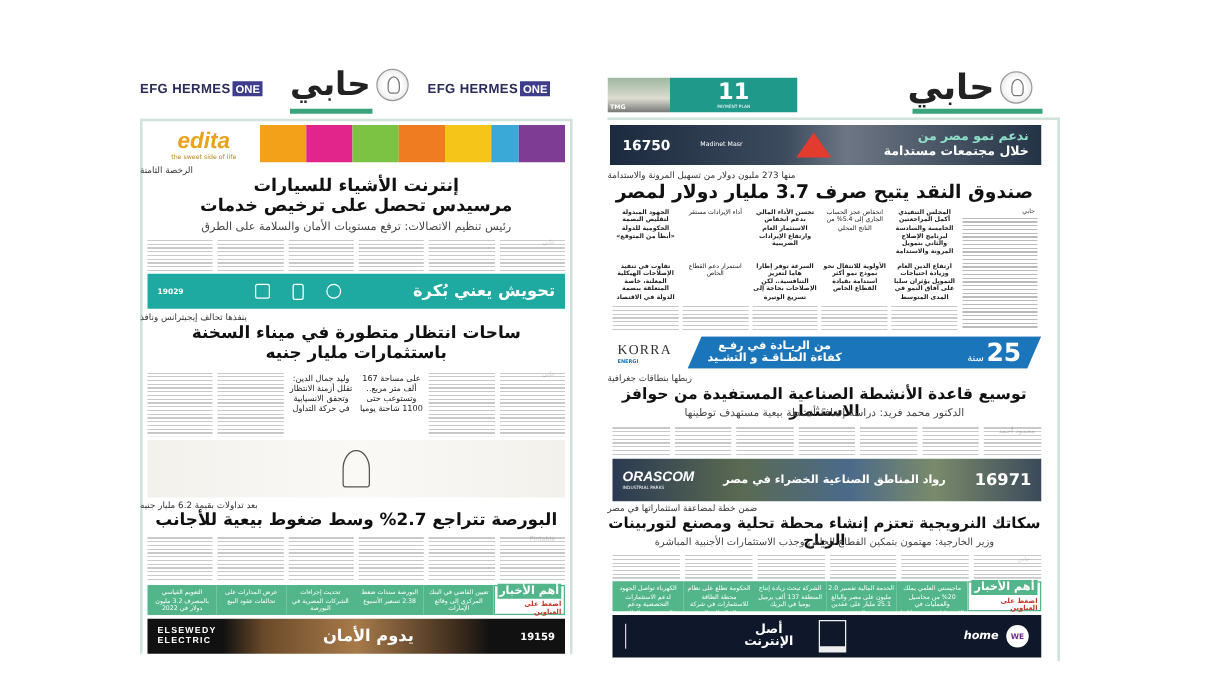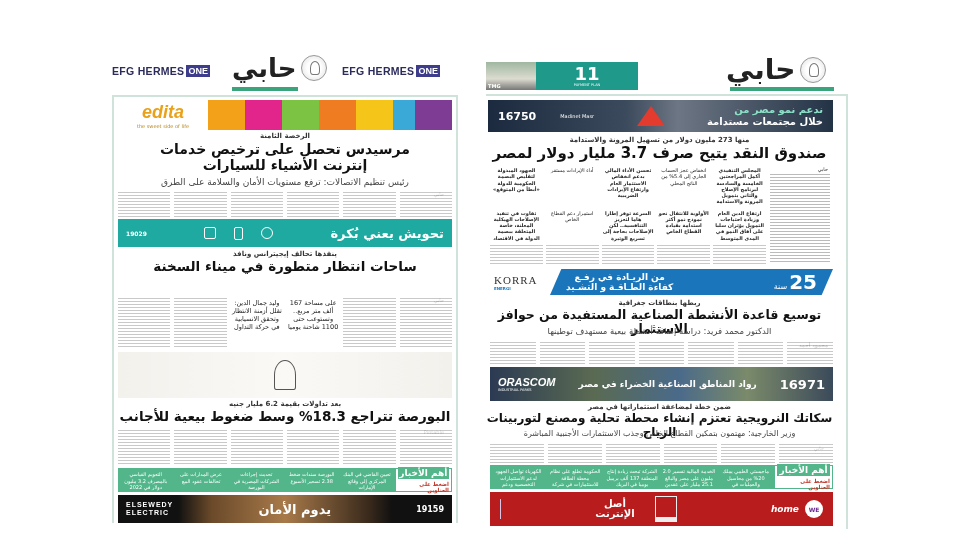--- a/index.html
+++ b/index.html
@@ -12,21 +12,21 @@
 
   .hdr { position: absolute; display: flex; align-items: center; }
   .logo-text { font-family: "DejaVu Sans", sans-serif; font-weight: bold; color: #222; direction: rtl; }
   .logo-emblem { width: 26px; height: 26px; border-radius: 50%; border: 1px solid #999; position: relative; background: radial-gradient(circle, #fff 40%, #ddd 100%); }
   .logo-emblem::after { content: ""; position: absolute; left: 8px; top: 5px; width: 8px; height: 12px; border: 1px solid #777; border-radius: 50% 50% 30% 30%; }
   .dateline { position: absolute; height: 4px; background: #3aa57c; }
 
   .efg { position: absolute; display: flex; align-items: center; gap: 2px; }
   .efg-text { font-family: "Liberation Sans", sans-serif; font-weight: bold; font-size: 10.5px; color: #2b2b5c; letter-spacing: 0.3px; }
   .efg-one { background: #3d3d8c; color: #fff; font-size: 9px; font-weight: bold; padding: 1px 2px; font-family: "Liberation Sans", sans-serif; }
-  .kicker { position: absolute; font-size: 7px; color: #333; direction: rtl; text-align: center; font-weight: bold; }
+  .kicker { position: absolute; font-size: 7px; color: #333; direction: rtl; text-align: left; }
   .head { position: absolute; font-weight: bold; color: #111; direction: rtl; text-align: center; line-height: 1.15; }
   .sub { position: absolute; color: #444; direction: rtl; text-align: center; }
 
   .cols { position: absolute; display: flex; flex-direction: row-reverse; gap: 4px; }
   .col { flex: 1; background: repeating-linear-gradient(#fff 0 1px, #bbb 1px 2px, #fff 2px 3px); opacity: 0.8; }
   .col.bold { background: none; opacity: 1; font-size: 7px; font-weight: bold; color: #222; direction: rtl; text-align: center; line-height: 1.25; padding-top: 2px; }
 
   .ad { position: absolute; overflow: hidden; }
   .news-row { position: absolute; display: flex; flex-direction: row-reverse; gap: 0; }
   .news-box { flex: 1; background: #52b68a; color: #fff; font-size: 5px; direction: rtl; text-align: center; padding: 3px 2px; line-height: 1.3; }
@@ -68,22 +68,22 @@
       <div style="flex:1; background:#7cc243;"></div>
       <div style="flex:1; background:#f07c22;"></div>
       <div style="flex:1; background:#f6c51a;"></div>
       <div style="flex:0.6; background:#3aa9d8;"></div>
       <div style="flex:1; background:#7e3c94;"></div>
     </div>
   </div>
 
   <div class="kicker" style="left:0; width:346px; top:87px;">الرخصة الثامنة</div>
   <div class="head" style="left:0; width:346px; top:96px; font-size:14px;">
+    <div>إنترنت الأشياء للسيارات</div>
     <div>مرسيدس تحصل على ترخيص خدمات</div>
-    <div>إنترنت الأشياء للسيارات</div>
   </div>
   <div class="sub" style="left:0; width:346px; top:132px; font-size:9px;">رئيس تنظيم الاتصالات: ترفع مستويات الأمان والسلامة على الطرق</div>
   <div class="byline" style="right:14px; top:146px;">حابي</div>
   <div class="cols" style="left:6px; top:146px; width:334px; height:26px;">
     <div class="col"></div>
     <div class="col"></div>
     <div class="col"></div>
     <div class="col"></div>
     <div class="col"></div>
     <div class="col"></div>
@@ -95,36 +95,37 @@
       <span style="width:12px; height:12px; border:1px solid #fff; border-radius:2px;"></span>
       <span style="width:9px; height:13px; border:1px solid #fff; border-radius:2px;"></span>
       <span style="width:12px; height:12px; border:1px solid #fff; border-radius:50%;"></span>
     </span>
     <span style="color:#fff; font-size:13px; font-weight:bold; direction:rtl;">تحويش يعني بُكرة</span>
   </div>
 
   <div class="kicker" style="left:0; width:346px; top:205px;">ينفذها تحالف إيجيترانس ونافذ</div>
   <div class="head" style="left:0; width:346px; top:214px; font-size:13.5px;">
     <div>ساحات انتظار متطورة في ميناء السخنة</div>
+    <div>باستثمارات مليار جنيه</div>
   </div>
   <div class="byline" style="right:14px; top:252px;">حابي</div>
   <div class="cols" style="left:6px; top:252px; width:334px; height:52px;">
     <div class="col"></div>
     <div class="col"></div>
     <div class="col bold" style="font-size:6.5px; font-weight:normal;">على مساحة 167 ألف متر مربع.. وتستوعب حتى 1100 شاحنة يوميا</div>
     <div class="col bold" style="font-size:6.5px; font-weight:normal;">وليد جمال الدين: تقلل أزمنة الانتظار وتحقق الانسيابية في حركة التداول</div>
     <div class="col"></div>
     <div class="col"></div>
   </div>
   <div class="ad" style="left:6px; top:307px; width:334px; height:46px; background:linear-gradient(90deg,#f3f1ec,#faf9f6,#f3f1ec); display:flex; align-items:center; justify-content:center;">
     <span style="width:22px; height:30px; border:1px solid #555; border-radius:50% 50% 10% 10%;"></span>
   </div>
 
   <div class="kicker" style="left:0; width:346px; top:355px;">بعد تداولات بقيمة 6.2 مليار جنيه</div>
-  <div class="head" style="left:0; width:346px; top:364px; font-size:13.5px;">البورصة تتراجع 18.3% وسط ضغوط بيعية للأجانب</div>
+  <div class="head" style="left:0; width:346px; top:364px; font-size:13.5px;">البورصة تتراجع 2.7% وسط ضغوط بيعية للأجانب</div>
   <div class="byline" style="right:14px; top:384px;">Pintable</div>
   <div class="cols" style="left:6px; top:384px; width:334px; height:36px;">
     <div class="col"></div>
     <div class="col"></div>
     <div class="col"></div>
     <div class="col"></div>
     <div class="col"></div>
     <div class="col"></div>
   </div>
 
@@ -261,21 +262,21 @@
       <span class="t1">أهم الأخبار</span>
       <span class="t2">اضغط على العناوين</span>
     </div>
     <div class="news-box">ماجيستي العلمي يملك 20% من محاسيل والعمليات في الاستثمارات عبر شركاتها</div>
     <div class="news-box">الخدمة المالية تفسير 2.0 مليون على مصر والبالغ 25.1 مليار على عقدين من الخدمة</div>
     <div class="news-box">الشركة تبحث زيادة إنتاج المنطقة 137 ألف برميل يوميا في البريك</div>
     <div class="news-box">الحكومة تطلع على نظام محطة الطاقة للاستثمارات في شركة الحالة للتسال</div>
     <div class="news-box">الكهرباء تواصل الجهود لدعم الاستثمارات التخصصية ودعم المستثمرين للطاقة</div>
   </div>
 
-  <div class="ad" style="left:4px; top:447px; width:343px; height:34px; background:#b91c1c; display:flex; align-items:center; justify-content:space-between; padding:0 10px;">
+  <div class="ad" style="left:4px; top:447px; width:343px; height:34px; background:#0f172a; display:flex; align-items:center; justify-content:space-between; padding:0 10px;">
     <span style="width:1px; height:20px; background:#d9c6e6;"></span>
     <span style="display:flex; align-items:center; gap:20px;">
       <span style="display:flex; flex-direction:column; color:#fff; font-size:10px; font-weight:bold; direction:rtl; text-align:center; line-height:1;">
         <span>أصل</span>
         <span>الإنترنت</span>
       </span>
       <span style="width:22px; height:26px; border:1px solid #eee; border-bottom:5px solid #eee; background:transparent;"></span>
     </span>
     <span style="display:flex; align-items:center; gap:6px;">
       <span style="color:#fff; font-style:italic; font-weight:bold; font-size:9px;">home</span>

